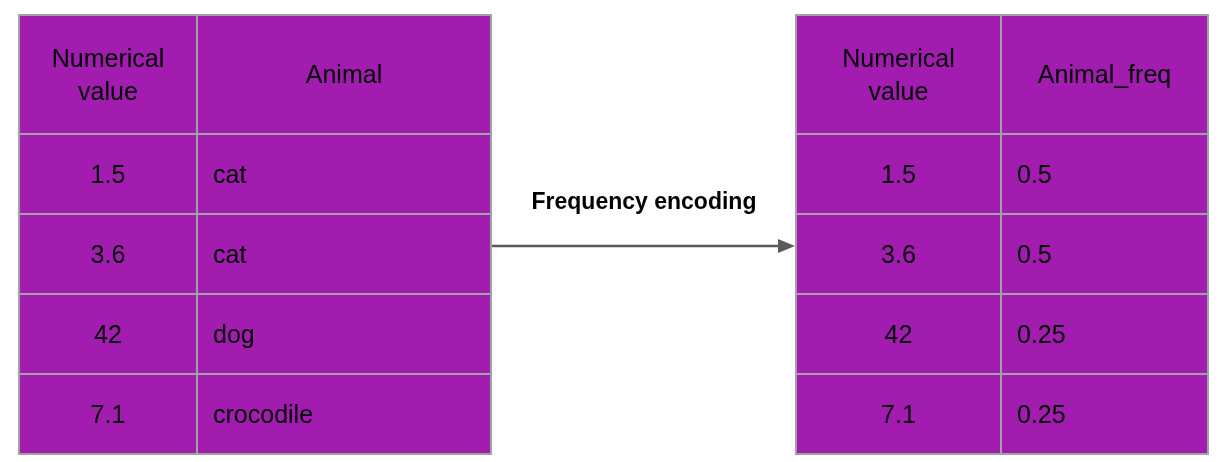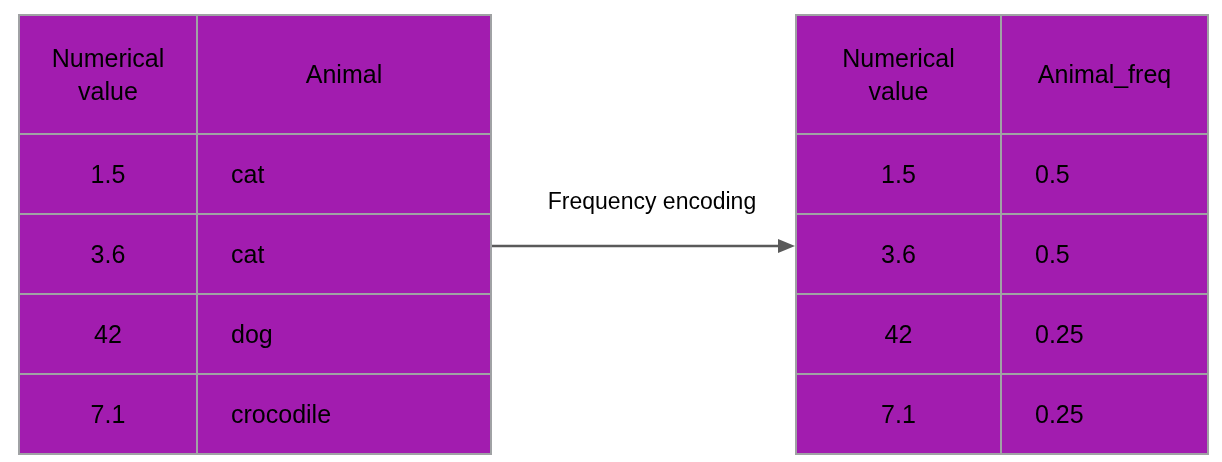--- a/index.html
+++ b/index.html
@@ -39,21 +39,21 @@
     vertical-align: middle;
   }
 
   .data-table .hdr-cell {
     height: 117px;
     text-align: center;
     padding: 0 6px;
   }
   .data-table .body-cell {
     height: 78px;
-    padding: 0 33px;
+    padding: 0 15px;
   }
   .cell-center { text-align: center; }
   .cell-left   { text-align: left; border-radius: 26px; }
 
   
   #table-source {
     left: 18px;
     top: 14px;
   }
   #table-source .col-num  { width: 178px; }
@@ -76,24 +76,23 @@
     height: 78px;
   }
   .transform-label {
     position: absolute;
     left: 0;
     top: 0;
     width: 308px;
     text-align: center;
     font-size: 23px;
     line-height: 30px;
-    font-weight: normal;
+    font-weight: bold;
     color: #000000;
     white-space: nowrap;
-    margin-left: 8px;
   }
   .transform-arrow {
     position: absolute;
     left: 0;
     top: 46px;
     width: 308px;
     height: 28px;
     display: block;
   }
 </style>

